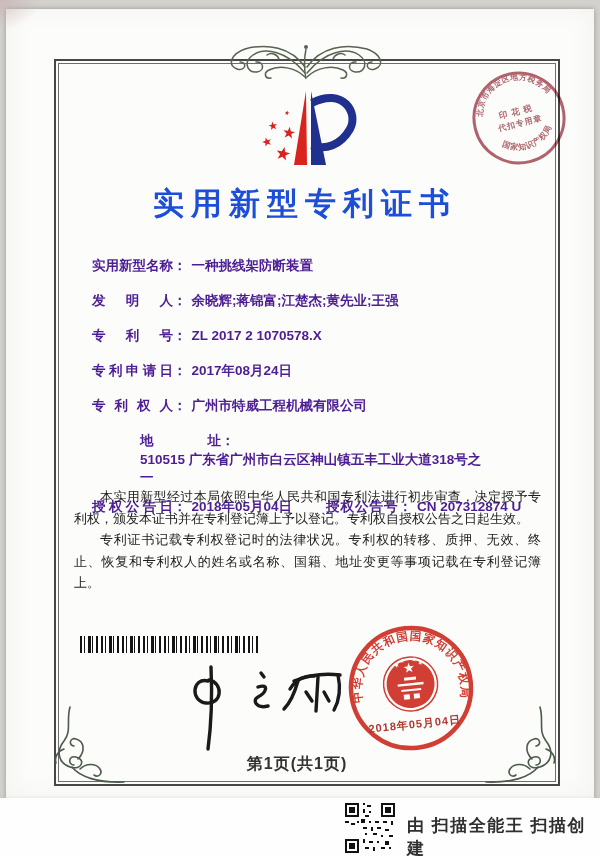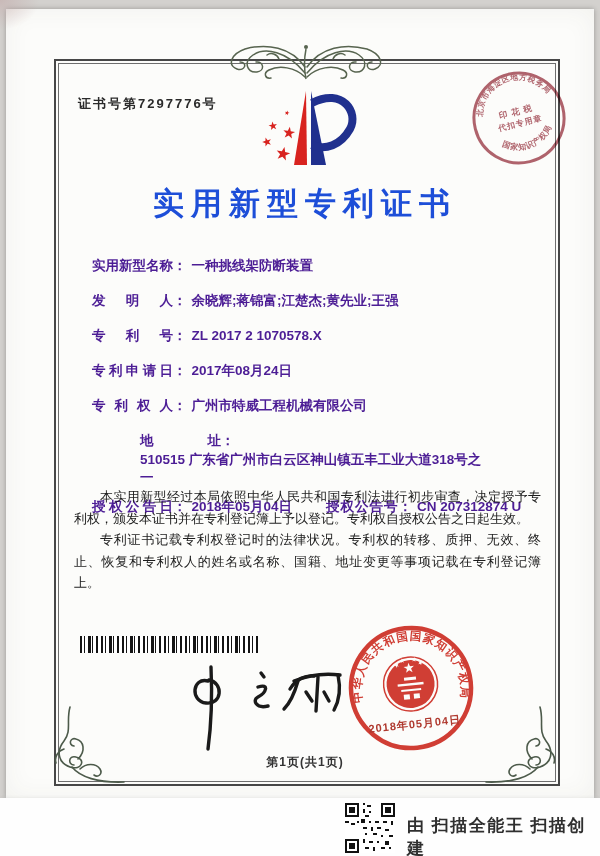--- a/index.html
+++ b/index.html
@@ -31,22 +31,22 @@
   .barcode{position:absolute;left:74px;top:627px;width:178px;height:17px;
     background:repeating-linear-gradient(90deg,#141414 0 2px,#fff 2px 4px,#141414 4px 5px,#fff 5px 8px,
       #141414 8px 11px,#fff 11px 12px,#141414 12px 13px,#fff 13px 16px,#141414 16px 18px,#fff 18px 21px);}
   .seal-main{position:absolute;left:338px;top:612px;width:134px;height:134px;
              mix-blend-mode:multiply;opacity:.92;z-index:4;}
   .seal-tax{position:absolute;left:461px;top:57px;width:104px;height:104px;
             mix-blend-mode:multiply;opacity:.8;z-index:4;}
   .signer{position:absolute;left:106px;top:680px;font-size:14px;font-weight:700;
           letter-spacing:3px;color:#222;line-height:27px;}
   .signature{position:absolute;left:172px;top:650px;width:170px;height:98px;}
-  .page-num{position:absolute;left:48px;top:745px;width:502px;text-align:center;
-            font-size:12px;font-weight:600;letter-spacing:1px;color:#333;}
+  .page-num{position:absolute;left:40px;top:745px;width:502px;text-align:center;
+            font-size:16px;font-weight:600;letter-spacing:1px;color:#333;}
   .scan-bar{position:absolute;left:0;top:798px;width:600px;height:58px;background:#fefefe;
             box-shadow:0 -1px 3px rgba(0,0,0,.05);}
   .qr{position:absolute;left:345px;top:803px;width:50px;height:50px;}
   .scan-caption{position:absolute;left:407px;top:814px;font-size:17px;font-weight:700;
                 letter-spacing:1.5px;color:#2f2f2f;}
 </style>
 </head>
 <body>
 
 <div class="screen">
@@ -76,21 +76,20 @@
         <path d="M14,44 C8,46 4,52 6,58"></path>
         <path d="M28,54 C36,46 34,36 26,34 C20,32 18,40 24,41"></path>
         <path d="M30,64 C36,58 46,58 50,64 C53,69 48,73 44,70"></path>
       </g>
     </svg>
 
     <svg class="ornament" style="left:478px;top:696px;" width="76" height="84" viewBox="0 0 76 84">
       <use href="#cornerFl" transform="translate(76,0) scale(-1,1)"></use>
     </svg>
 
-    <div class="cert-no">证书号第7297776号</div>
 
     <svg class="logo" viewBox="0 0 110 94">
       <defs>
         <path id="st" d="M0,-10 L2.35,-3.24 L9.51,-3.09 L3.80,1.24 L5.88,8.09 L0,4 L-5.88,8.09 L-3.80,1.24 L-9.51,-3.09 L-2.35,-3.24 Z"></path>
       </defs>
       <use href="#st" fill="#d8231f" transform="translate(36,30) scale(0.25) rotate(15)"></use>
       <use href="#st" fill="#d8231f" transform="translate(22,43) scale(0.45) rotate(-10)"></use>
       <use href="#st" fill="#d8231f" transform="translate(38,50) scale(0.62) rotate(8)"></use>
       <use href="#st" fill="#d8231f" transform="translate(16,59) scale(0.48) rotate(-18)"></use>
       <use href="#st" fill="#d8231f" transform="translate(32,71) scale(0.72) rotate(12)"></use>

